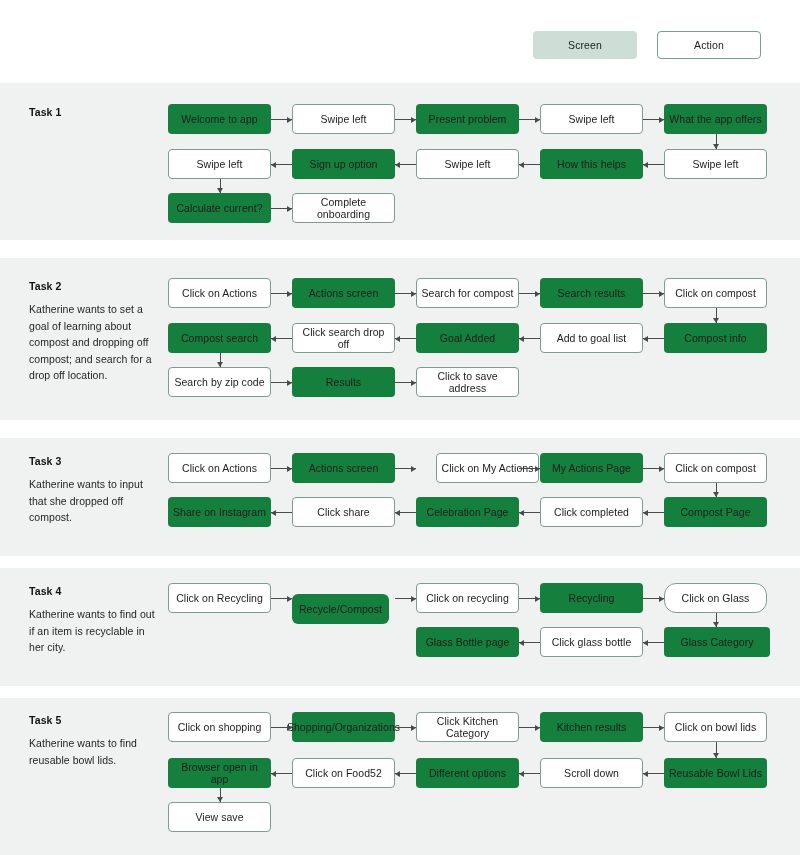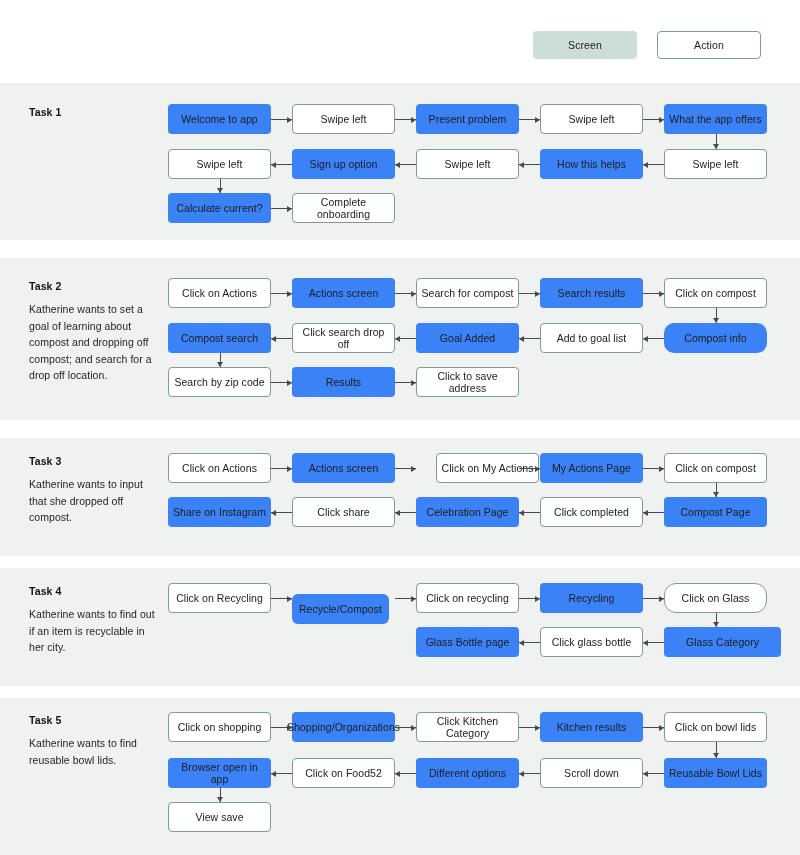--- a/index.html
+++ b/index.html
@@ -78,21 +78,21 @@
     align-items: center;
     justify-content: center;
     text-align: center;
     font-size: 10.5px;
     color: #1c1c1c;
     letter-spacing: 0.05px;
     line-height: 12px;
     padding: 0 3px;
   }
   .node.screen {
-    background: #3b82f6;
+    background: #15803d;
     border: 1px solid transparent;
   }
   .node.action {
     background: #ffffff;
     border: 1px solid #7b9d92;
   }
 
   
   .conn {
     position: absolute;
@@ -224,21 +224,21 @@
           <div class="head"></div>
         </div>
         <div class="conn conn-v" style="left: 715.5px; top: 50px; height: 15px;">
           <div class="line" style="height:100%"></div>
           <div class="head"></div>
         </div>
         <div class="node screen" style="left: 168px; top: 65px; width: 103px;">Compost search</div>
         <div class="node action" style="left: 292px; top: 65px; width: 103px;">Click search drop off</div>
         <div class="node screen" style="left: 416px; top: 65px; width: 103px;">Goal Added</div>
         <div class="node action" style="left: 540px; top: 65px; width: 103px;">Add to goal list</div>
-        <div class="node screen" style="left: 664px; top: 65px; width: 103px; border-radius: 10px;">Compost info</div>
+        <div class="node screen" style="left: 664px; top: 65px; width: 103px;">Compost info</div>
         <div class="conn conn-h left" style="left: 271px; top: 80px; width: 21px;">
           <div class="line" style="width:100%"></div>
           <div class="head"></div>
         </div>
         <div class="conn conn-h left" style="left: 395px; top: 80px; width: 21px;">
           <div class="line" style="width:100%"></div>
           <div class="head"></div>
         </div>
         <div class="conn conn-h left" style="left: 519px; top: 80px; width: 21px;">
           <div class="line" style="width:100%"></div>
@@ -341,21 +341,21 @@
         <div class="conn conn-h right" style="left: 643px; top: 30px; width: 21px;">
           <div class="line" style="width:100%"></div>
           <div class="head"></div>
         </div>
         <div class="conn conn-v" style="left: 715.5px; top: 45px; height: 14px;">
           <div class="line" style="height:100%"></div>
           <div class="head"></div>
         </div>
         <div class="node screen" style="left: 416px; top: 59px; width: 103px;">Glass Bottle page</div>
         <div class="node action" style="left: 540px; top: 59px; width: 103px;">Click glass bottle</div>
-        <div class="node screen" style="left: 664px; top: 59px; width: 117px;">Glass Category</div>
+        <div class="node screen" style="left: 664px; top: 59px; width: 106px;">Glass Category</div>
         <div class="conn conn-h left" style="left: 519px; top: 74px; width: 21px;">
           <div class="line" style="width:100%"></div>
           <div class="head"></div>
         </div>
         <div class="conn conn-h left" style="left: 643px; top: 74px; width: 21px;">
           <div class="line" style="width:100%"></div>
           <div class="head"></div>
         </div>
       </div>
       <div class="section" style="top: 698px; height: 157px;">

